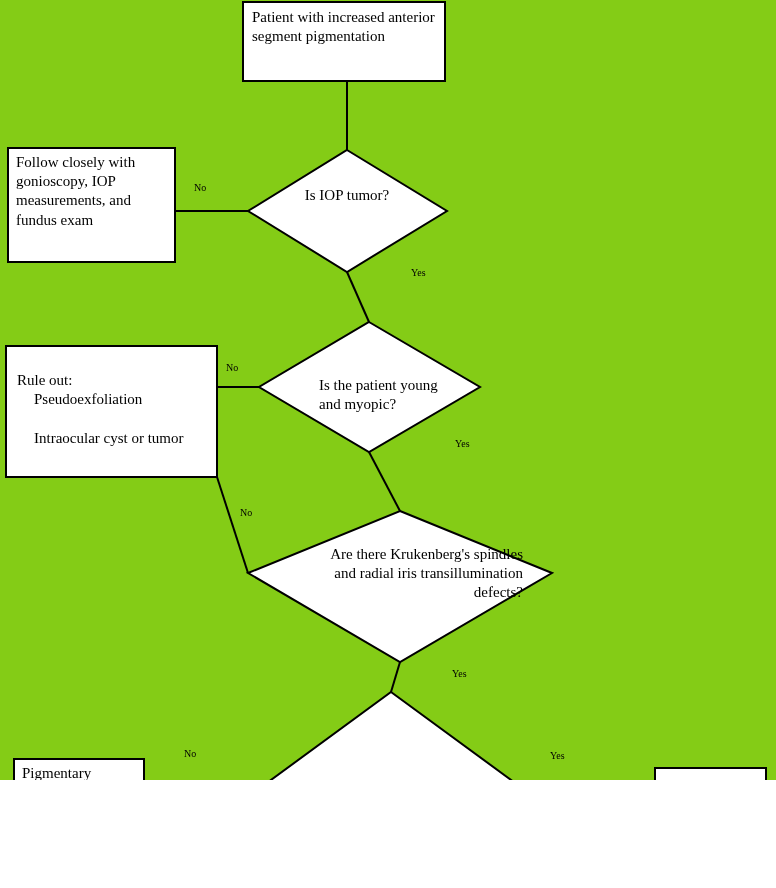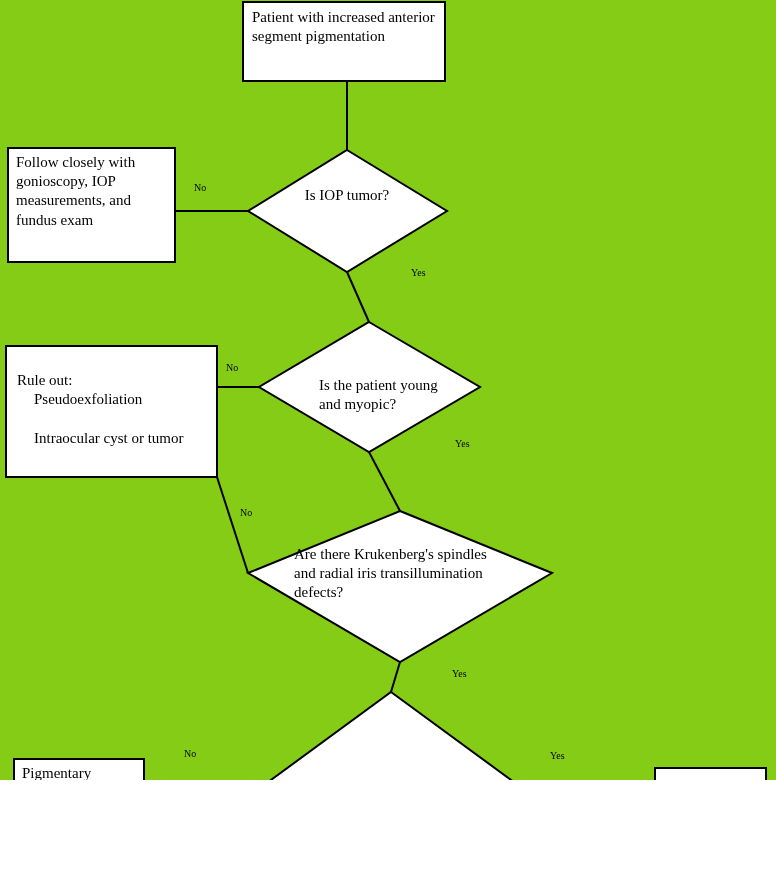--- a/index.html
+++ b/index.html
@@ -102,21 +102,21 @@
   <div class="node-text" style="left:252px; top:186px; width:190px; text-align:center;">Is IOP tumor?</div>
 
   <div class="node-text" style="left:17px; top:352px; width:196px;">
     <span>Rule out:</span>
     <span class="indented">Pseudoexfoliation</span>
     <span class="indented">Intraocular cyst or tumor</span>
   </div>
 
   <div class="node-text" style="left:319px; top:376px; width:120px;">Is the patient young and myopic?</div>
 
-  <div class="node-text" style="left:294px; top:545px; width:215px;">Are there Krukenberg's spindles and radial iris transillumination defects?</div>
+  <div class="node-text" style="left:308px; top:545px; width:215px;text-align:right;">Are there Krukenberg's spindles and radial iris transillumination defects?</div>
 
 
   <div class="node-text" style="left:22px; top:764px; width:118px;">Pigmentary gonioscopy syndrome</div>
 
 
   <div class="edge-label" style="left:194px; top:182px;">No</div>
 
   <div class="edge-label" style="left:411px; top:267px;">Yes</div>
 
   <div class="edge-label" style="left:226px; top:362px;">No</div>

